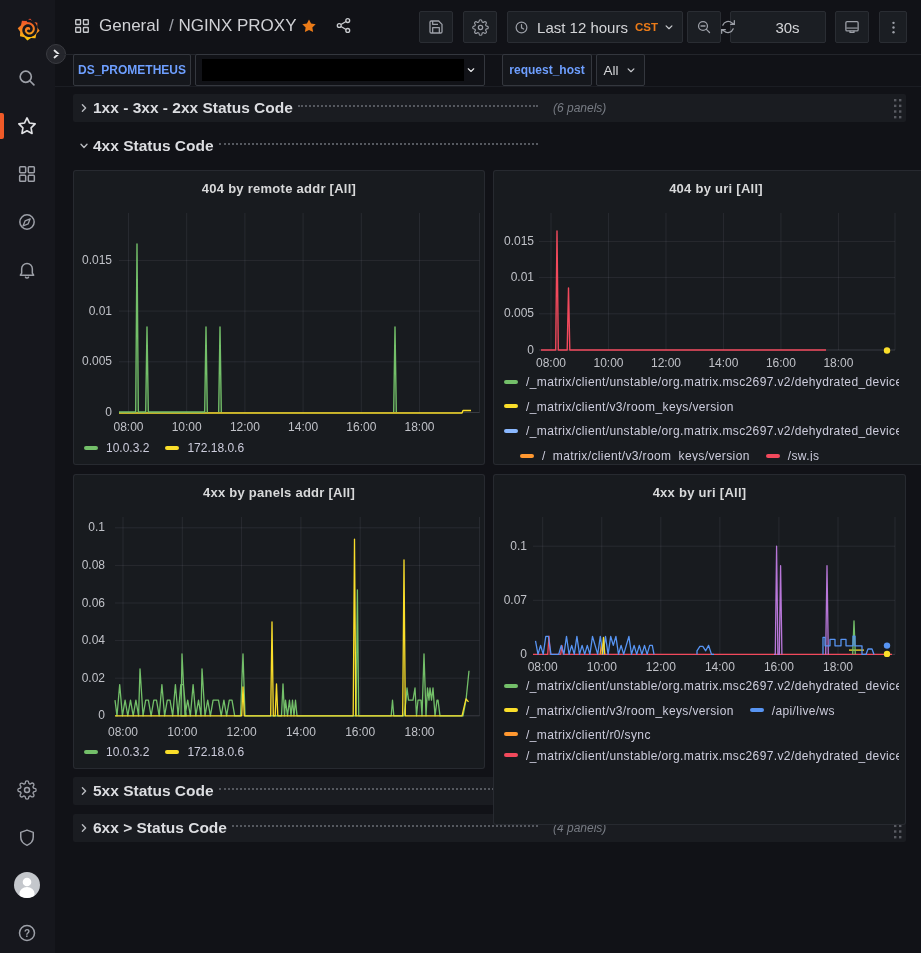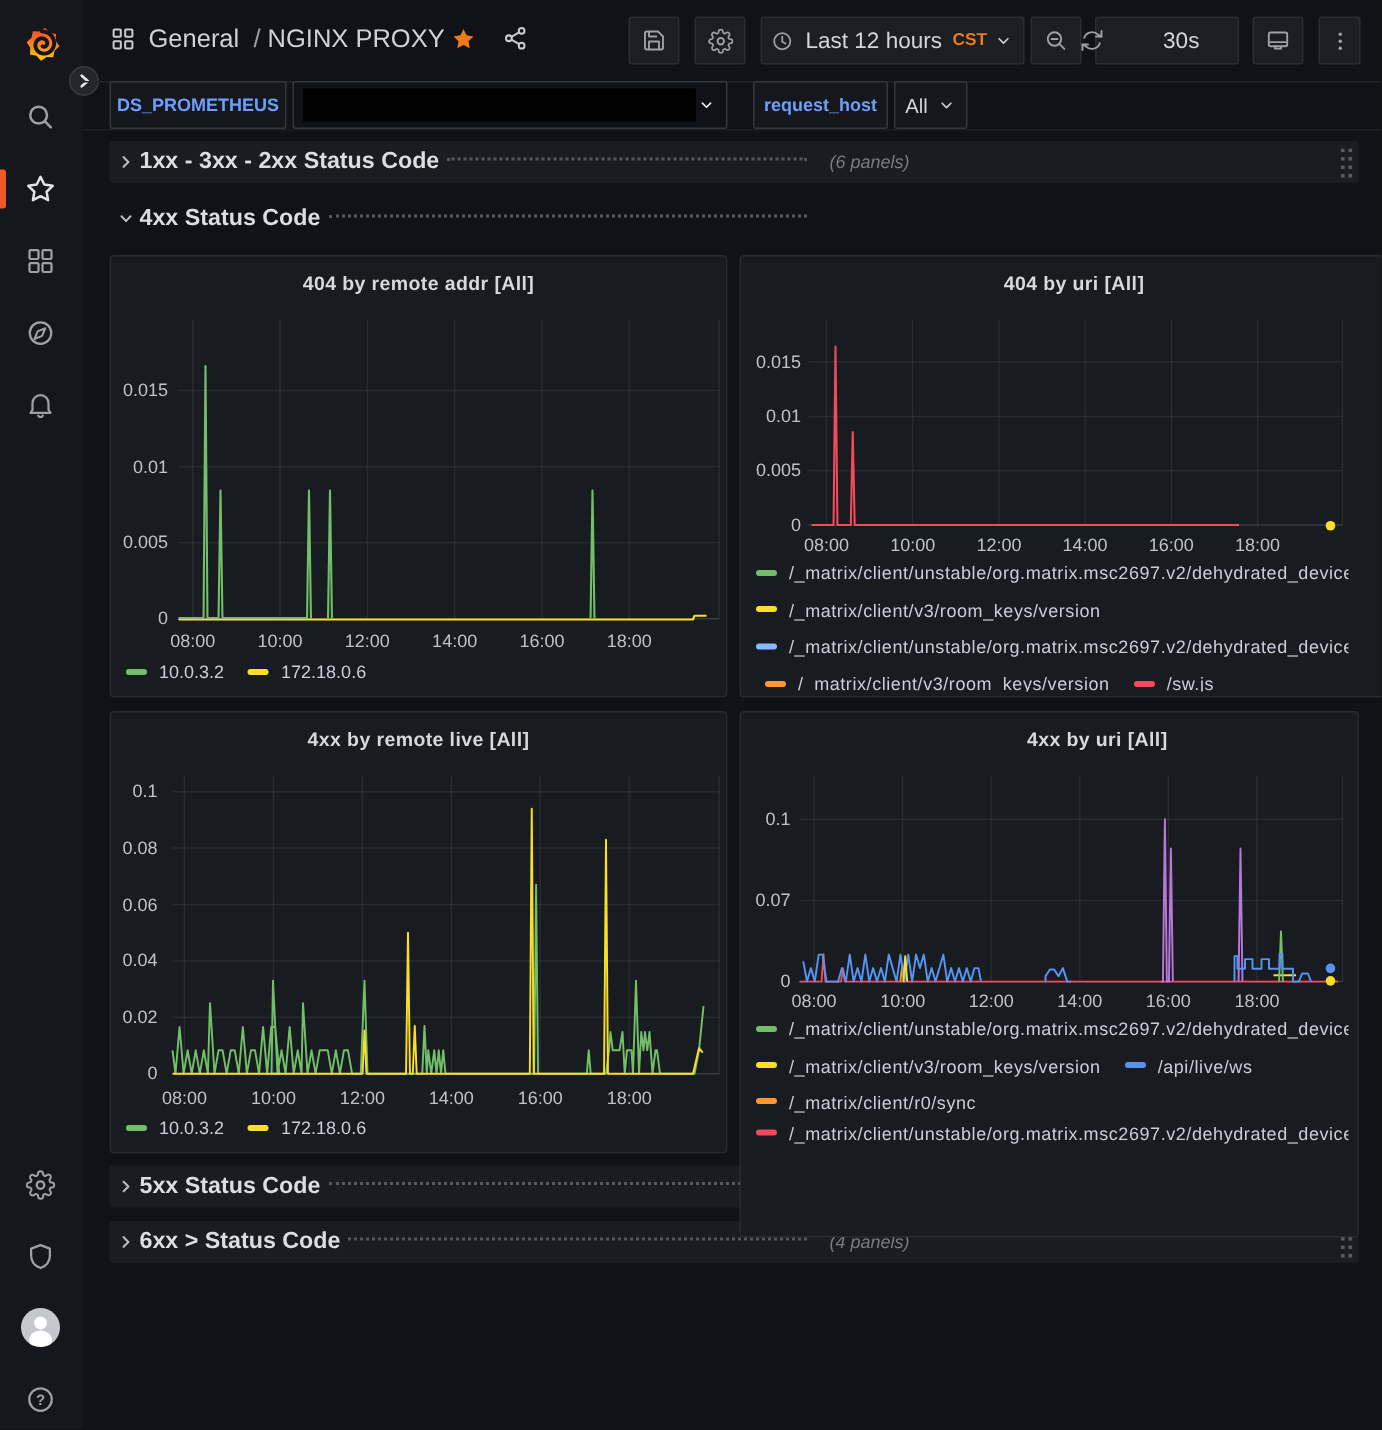--- a/index.html
+++ b/index.html
@@ -314,24 +314,24 @@
       <div class="ylab" style="left:2px;top:62.9px;width:38px;">0.015</div>
       <div class="xlab" style="left:37.0px;top:184.5px;">08:00</div>
       <div class="xlab" style="left:94.5px;top:184.5px;">10:00</div>
       <div class="xlab" style="left:152.0px;top:184.5px;">12:00</div>
       <div class="xlab" style="left:209.4px;top:184.5px;">14:00</div>
       <div class="xlab" style="left:266.9px;top:184.5px;">16:00</div>
       <div class="xlab" style="left:324.4px;top:184.5px;">18:00</div>
       <div class="leg lgu" style="left:10px;top:204.0px;width:395px;height:15px;"><span class="sw" style="background:#73BF69"></span><span class="lgt">/_matrix/client/unstable/org.matrix.msc2697.v2/dehydrated_device</span></div>
       <div class="leg lgu" style="left:10px;top:228.5px;width:395px;height:15px;"><span class="sw" style="background:#FADE2A"></span><span class="lgt">/_matrix/client/v3/room_keys/version</span></div>
       <div class="leg lgu" style="left:10px;top:253.0px;width:395px;height:15px;"><span class="sw" style="background:#8AB8FF"></span><span class="lgt">/_matrix/client/unstable/org.matrix.msc2697.v2/dehydrated_device</span></div>
-      <div class="leg lgu" style="left:16px;top:278.0px;width:395px;height:12px;"><span class="sw" style="background:#FF9830"></span><span class="lgt">/_matrix/client/v3/room_keys/version</span><span class="sw" style="background:#F2495C"></span><span class="lgt">/sw.js</span></div>
+      <div class="leg lgu" style="left:26px;top:278.0px;width:395px;height:12px;"><span class="sw" style="background:#FF9830"></span><span class="lgt">/_matrix/client/v3/room_keys/version</span><span class="sw" style="background:#F2495C"></span><span class="lgt">/sw.js</span></div>
     </div>
 <div class="panel" style="left:73px;top:474px;width:412px;height:295px;">
-      <div class="ptitle" style="top:10px;">4xx by remote live [All]</div>
+      <div class="ptitle" style="top:10px;">4xx by panels addr [All]</div>
       <svg class="abs" style="left:0;top:0" width="412" height="295" viewBox="0 0 412 295">
         <line x1="49.0" y1="42" x2="49.0" y2="240.8" stroke="rgba(204,204,220,0.09)" stroke-width="1"></line>
         <line x1="108.3" y1="42" x2="108.3" y2="240.8" stroke="rgba(204,204,220,0.09)" stroke-width="1"></line>
         <line x1="167.6" y1="42" x2="167.6" y2="240.8" stroke="rgba(204,204,220,0.09)" stroke-width="1"></line>
         <line x1="226.89999999999998" y1="42" x2="226.89999999999998" y2="240.8" stroke="rgba(204,204,220,0.09)" stroke-width="1"></line>
         <line x1="286.2" y1="42" x2="286.2" y2="240.8" stroke="rgba(204,204,220,0.09)" stroke-width="1"></line>
         <line x1="345.5" y1="42" x2="345.5" y2="240.8" stroke="rgba(204,204,220,0.09)" stroke-width="1"></line>
         <line x1="405.5" y1="42" x2="405.5" y2="240.8" stroke="rgba(204,204,220,0.09)" stroke-width="1"></line>
         <line x1="41" y1="203.2" x2="405.5" y2="203.2" stroke="rgba(204,204,220,0.09)" stroke-width="1"></line>
         <line x1="41" y1="165.6" x2="405.5" y2="165.6" stroke="rgba(204,204,220,0.09)" stroke-width="1"></line>
@@ -349,21 +349,21 @@
       <div class="ylab" style="left:-7px;top:82.9px;width:38px;">0.08</div>
       <div class="ylab" style="left:-7px;top:45.3px;width:38px;">0.1</div>
       <div class="xlab" style="left:29.0px;top:249.5px;">08:00</div>
       <div class="xlab" style="left:88.3px;top:249.5px;">10:00</div>
       <div class="xlab" style="left:147.6px;top:249.5px;">12:00</div>
       <div class="xlab" style="left:206.9px;top:249.5px;">14:00</div>
       <div class="xlab" style="left:266.2px;top:249.5px;">16:00</div>
       <div class="xlab" style="left:325.5px;top:249.5px;">18:00</div>
       <div class="leg" style="left:10px;top:270px;"><span class="sw" style="background:#73BF69"></span><span class="lgt">10.0.3.2</span><span class="sw" style="background:#FADE2A"></span><span class="lgt">172.18.0.6</span></div>
     </div>
-<div class="panel" style="left:493px;top:474px;width:413px;height:351px;padding-left:32px;">
+<div class="panel" style="left:493px;top:474px;width:413px;height:351px;">
       <div class="ptitle" style="top:10px;">4xx by uri [All]</div>
       <svg class="abs" style="left:0;top:0" width="413" height="295" viewBox="0 0 413 295">
         <line x1="48.7" y1="42" x2="48.7" y2="179.4" stroke="rgba(204,204,220,0.09)" stroke-width="1"></line>
         <line x1="107.76" y1="42" x2="107.76" y2="179.4" stroke="rgba(204,204,220,0.09)" stroke-width="1"></line>
         <line x1="166.82" y1="42" x2="166.82" y2="179.4" stroke="rgba(204,204,220,0.09)" stroke-width="1"></line>
         <line x1="225.88" y1="42" x2="225.88" y2="179.4" stroke="rgba(204,204,220,0.09)" stroke-width="1"></line>
         <line x1="284.94" y1="42" x2="284.94" y2="179.4" stroke="rgba(204,204,220,0.09)" stroke-width="1"></line>
         <line x1="344.0" y1="42" x2="344.0" y2="179.4" stroke="rgba(204,204,220,0.09)" stroke-width="1"></line>
         <line x1="401" y1="42" x2="401" y2="179.4" stroke="rgba(204,204,220,0.09)" stroke-width="1"></line>
         <line x1="39" y1="125.3" x2="401" y2="125.3" stroke="rgba(204,204,220,0.09)" stroke-width="1"></line>

